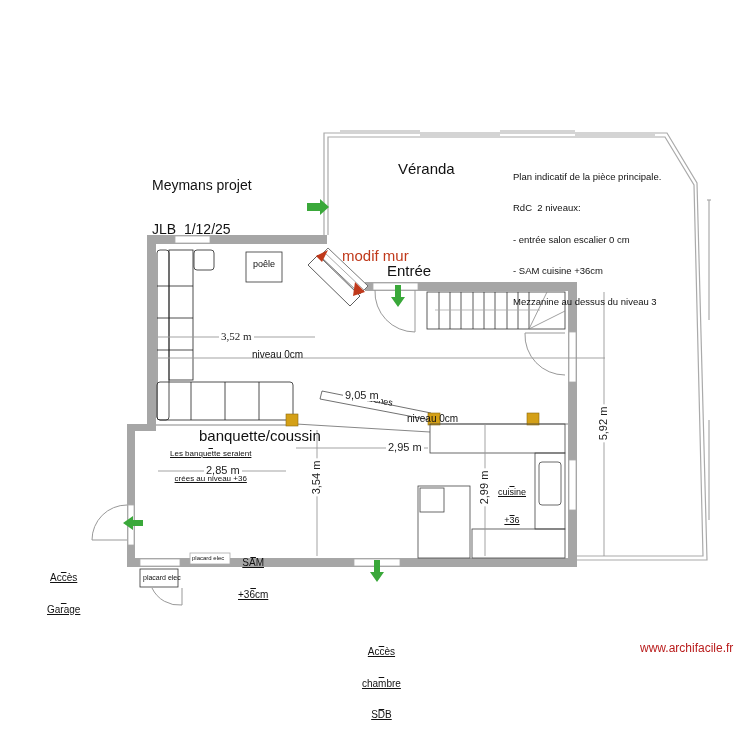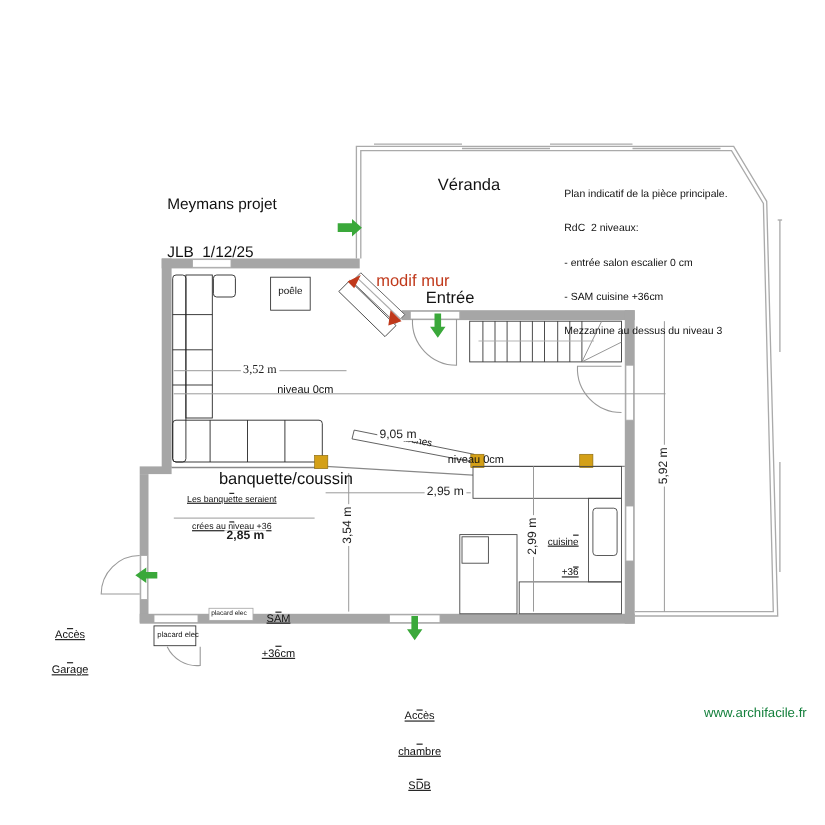--- a/index.html
+++ b/index.html
@@ -9,21 +9,21 @@
   .title { left:152px; top:149px; font-size:14px; }
   .note { left:513px; top:151px; font-size:9.5px; line-height:1.1; }
   .t11 { font-size:15px; }
   .t10 { font-size:10px;margin-top:40px; }
   .t9 { font-size:9px; }
   .t8 { font-size:8px; }
   .red { color:#c0391b; }
   .center { text-align:center;text-decoration:underline; }
   .dim { position:absolute; background:#fff; font-size:11px; color:#222; padding:0 2px; line-height:1; }
   .vert { transform:rotate(-90deg); transform-origin:center; }
-  .watermark { left:640px; top:642px; font-size:12px; color:#15803d; }
+  .watermark { left:640px; top:642px; font-size:12px; color:#b91c1c; }
 </style>
 </head>
 <body>
 
 <svg id="plan" viewBox="0 0 750 750" xmlns="http://www.w3.org/2000/svg">
 
   <g fill="none" stroke="#aaa" stroke-width="1.2">
     <polyline points="324,235 324,133 667,133 697,183 707,560 577,560"></polyline>
     <polyline points="328,235 328,137 665,137 694,185 703,556 577,556"></polyline>
     <line x1="340" y1="131" x2="420" y2="131"></line>
@@ -165,38 +165,38 @@
 <div class="lbl t11" style="left:199px;top:392px;margin-top:36px;">banquette/coussin</div>
 <div class="lbl t9" style="left:351px;top:395px;transform:rotate(11deg);">2 marches</div>
 <div class="lbl t8 center" style="left:170px;top:433px;">
   <div>Les banquette seraient</div>
   <div>crées au niveau +36</div>
 </div>
 <div class="lbl t10 center" style="left:238px;top:497px;">
   <div>SAM</div>
   <div>+36cm</div>
 </div>
-<div class="lbl t9 center" style="left:498px;top:469px;text-align:right;">
+<div class="lbl t9 center" style="left:498px;top:469px;">
   <div>cuisine</div>
   <div>+36</div>
 </div>
 <div class="lbl t8" style="left:143px;top:574px;font-size:7px;">placard elec</div>
 <div class="lbl t8" style="left:192px;top:555px;font-size:6px;">placard elec</div>
 
 <div class="lbl t10 center" style="left:47px;top:512px;">
   <div>Accès</div>
   <div>Garage</div>
 </div>
 <div class="lbl t10 center" style="left:362px;top:586px;">
   <div>Accès</div>
   <div>chambre</div>
   <div>SDB</div>
 </div>
 
 <div class="dim" style="left:219px;top:331px;font-family:Liberation Serif, serif;">3,52 m</div>
 <div class="dim" style="left:343px;top:352px;margin-top:38px;">9,05 m</div>
-<div class="dim" style="left:204px;top:482px;font-weight:bold;">2,85 m</div>
+<div class="dim" style="left:204px;top:465px;">2,85 m</div>
 <div class="dim" style="left:345px;top:442px;margin-left:41px;">2,95 m</div>
 <div class="dim vert" style="left:298px;top:472px;">3,54 m</div>
 <div class="dim vert" style="left:466px;top:482px;">2,99 m</div>
 <div class="dim vert" style="left:585px;top:418px;">5,92 m</div>
 
 <div class="lbl watermark">www.archifacile.fr</div>
 
 </body></html>

